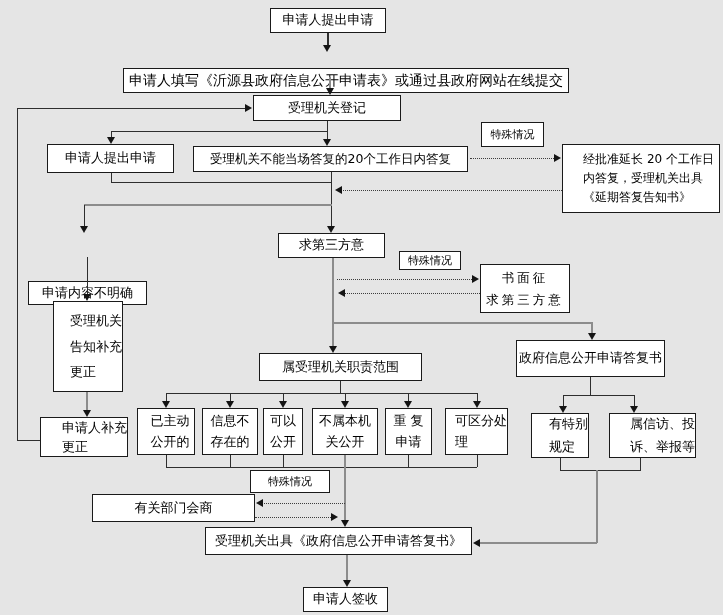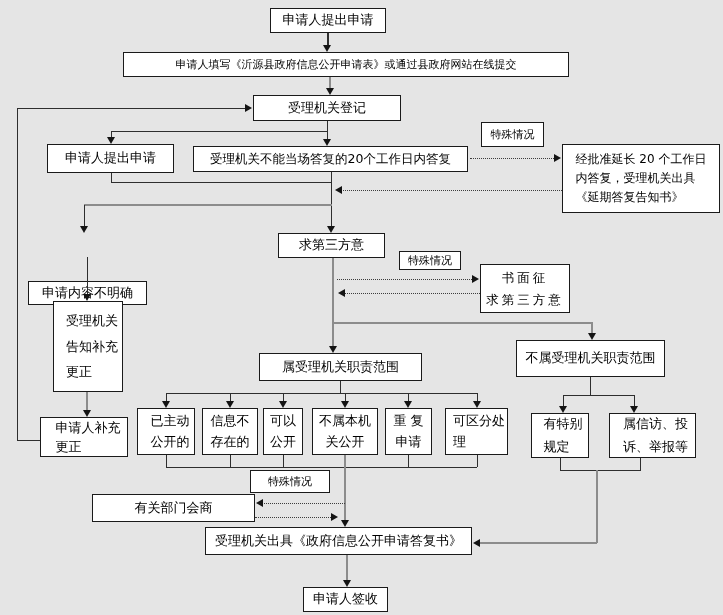--- a/index.html
+++ b/index.html
@@ -8,38 +8,38 @@
   .node{
     position:absolute;
     border:1.5px solid #1a1a1a;
     background:#fff;
     display:flex;align-items:center;justify-content:center;
     text-align:center;
     font-size:13px;line-height:1.45;
     box-sizing:border-box;
     white-space:pre-line;
   }
-  .left{justify-content:center;text-align:left;}
+  .left{justify-content:flex-end;text-align:left;}
   .small{font-size:11px;}
   .ln{position:absolute;background:#2e2e2e;}
   .lng{position:absolute;background:#8c8c8c;}
   .dot{position:absolute;height:0;border-top:1.5px dotted #3d3d3d;}
   .ad,.ar,.al{position:absolute;width:0;height:0;}
   .ad{border-left:4px solid transparent;border-right:4px solid transparent;border-top:7px solid #141414;}
   .ar{border-top:4px solid transparent;border-bottom:4px solid transparent;border-left:7px solid #141414;}
   .al{border-top:4px solid transparent;border-bottom:4px solid transparent;border-right:7px solid #141414;}
 </style>
 </head>
 <body>
 
 <div id="canvas">
 
   <div class="node" style="left:270px;top:8px;width:116px;height:25px;"><span>申请人提出申请</span></div>
 
-  <div class="node" style="left:107px;top:52px;width:446px;height:25px;font-size:11px;margin-left:16px;"><span>申请人填写《沂源县政府信息公开申请表》或通过县政府网站在线提交</span></div>
+  <div class="node" style="left:107px;top:68px;width:446px;height:25px;font-size:14px;margin-left:16px;"><span>申请人填写《沂源县政府信息公开申请表》或通过县政府网站在线提交</span></div>
 
   <div class="node" style="left:253px;top:95px;width:148px;height:26px;"><span>受理机关登记</span></div>
 
   <div class="node" style="left:47px;top:144px;width:127px;height:29px;"><span>申请人提出申请</span></div>
 
   <div class="node" style="left:193px;top:146px;width:275px;height:26px;font-size:12.5px;"><span>受理机关不能当场答复的20个工作日内答复</span></div>
 
   <div class="node small" style="left:481px;top:122px;width:63px;height:25px;"><span>特殊情况</span></div>
 
   <div class="node left" style="left:562px;top:144px;width:158px;height:69px;font-size:12px;line-height:1.6;padding:2px 5px;"><span>经批准延长 20 个工作日
@@ -54,21 +54,21 @@
 
   <div class="node" style="left:480px;top:264px;width:90px;height:49px;font-size:12.5px;letter-spacing:3px;line-height:1.7;"><span>书面征
 求第三方意</span></div>
 
   <div class="node left" style="left:53px;top:301px;width:70px;height:91px;line-height:1.95;padding-left:8px;"><span>受理机关
 告知补充
 更正</span></div>
 
   <div class="node" style="left:259px;top:353px;width:163px;height:28px;"><span>属受理机关职责范围</span></div>
 
-  <div class="node" style="left:516px;top:340px;width:149px;height:37px;"><span>不属受理机关职责范围</span></div>
+  <div class="node" style="left:516px;top:340px;width:149px;height:37px;"><span>政府信息公开申请答复书</span></div>
 
   <div class="node left" style="left:40px;top:417px;width:88px;height:40px;padding-left:8px;line-height:1.5;"><span>申请人补充
 更正</span></div>
 
   <div class="node" style="left:137px;top:408px;width:58px;height:47px;line-height:1.6;padding-left:8px;"><span>已主动
 公开的</span></div>
 
   <div class="node" style="left:202px;top:408px;width:56px;height:47px;line-height:1.6;"><span>信息不
 存在的</span></div>
 

